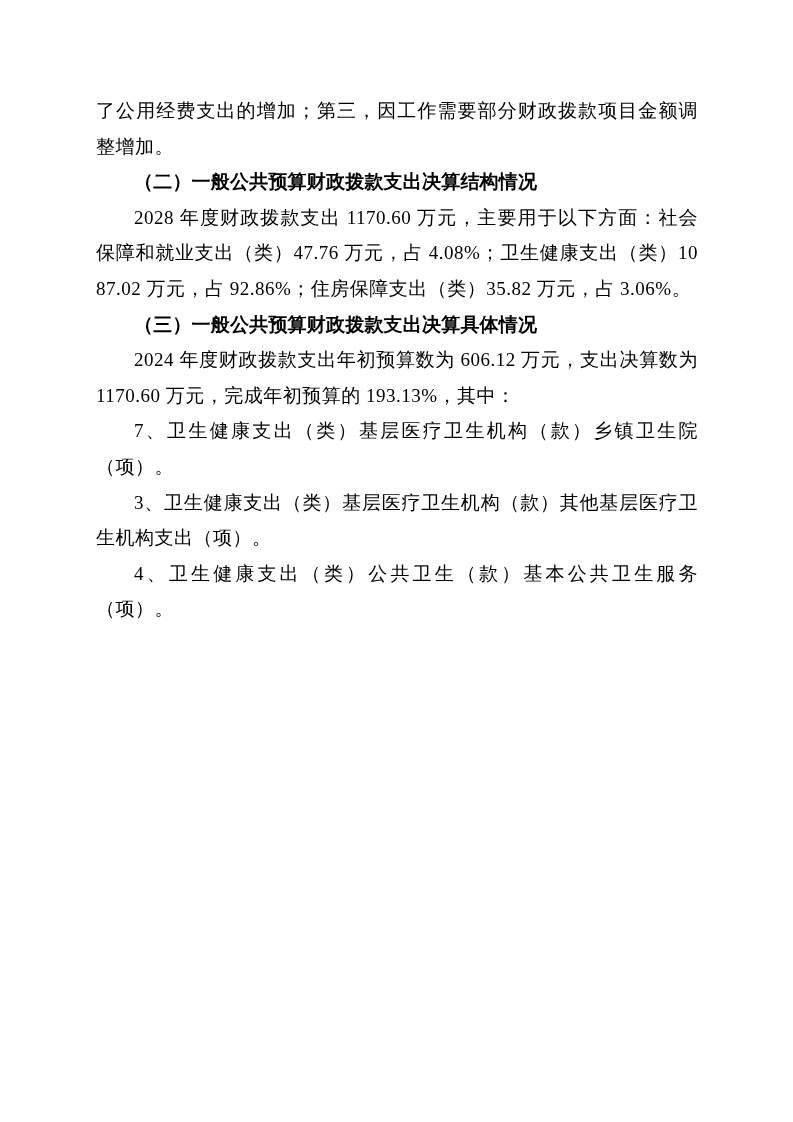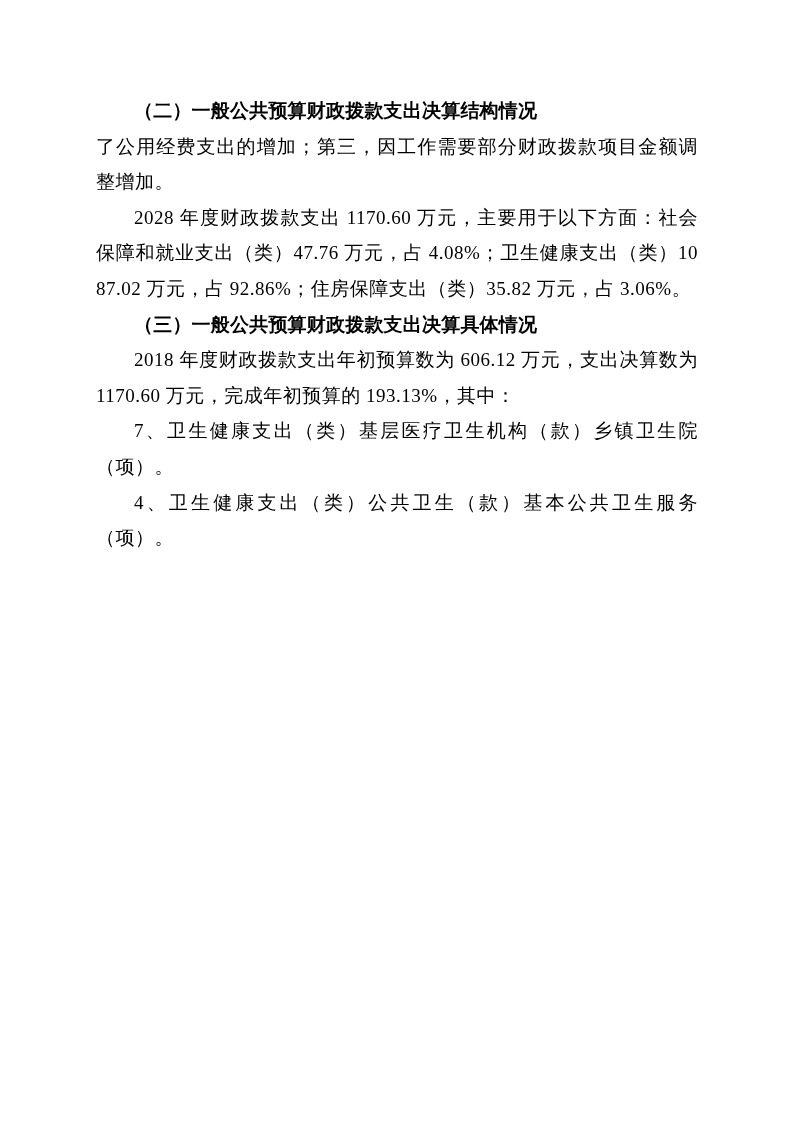--- a/index.html
+++ b/index.html
@@ -34,20 +34,21 @@
   .para.heading {
     font-weight: 700;
     font-family: "Liberation Sans", "DejaVu Sans", sans-serif;
     letter-spacing: 0.2px;
   }
 </style>
 </head>
 <body>
 
 <div class="page">
+  <p class="para continuation">了公用经费支出的增加；第三，因工作需要部分财政拨款项目金额调整增加。</p>
   <p class="para heading">（二）一般公共预算财政拨款支出决算结构情况</p>
-  <p class="para continuation">了公用经费支出的增加；第三，因工作需要部分财政拨款项目金额调整增加。</p>
   <p class="para">2028 年度财政拨款支出 1170.60 万元，主要用于以下方面：社会保障和就业支出（类）47.76 万元，占 4.08%；卫生健康支出（类）1087.02 万元，占 92.86%；住房保障支出（类）35.82 万元，占 3.06%。</p>
   <p class="para heading">（三）一般公共预算财政拨款支出决算具体情况</p>
-  <p class="para">2018 年度财政拨款支出年初预算数为 606.12 万元，支出决算数为 1170.60 万元，完成年初预算的 193.13%，其中：</p>
+  <p class="para">2024 年度财政拨款支出年初预算数为 606.12 万元，支出决算数为 1170.60 万元，完成年初预算的 193.13%，其中：</p>
   <p class="para">7、卫生健康支出（类）基层医疗卫生机构（款）乡镇卫生院（项）。</p>
+  <p class="para">3、卫生健康支出（类）基层医疗卫生机构（款）其他基层医疗卫生机构支出（项）。</p>
   <p class="para">4、卫生健康支出（类）公共卫生（款）基本公共卫生服务（项）。</p>
 </div>
 
 </body></html>

